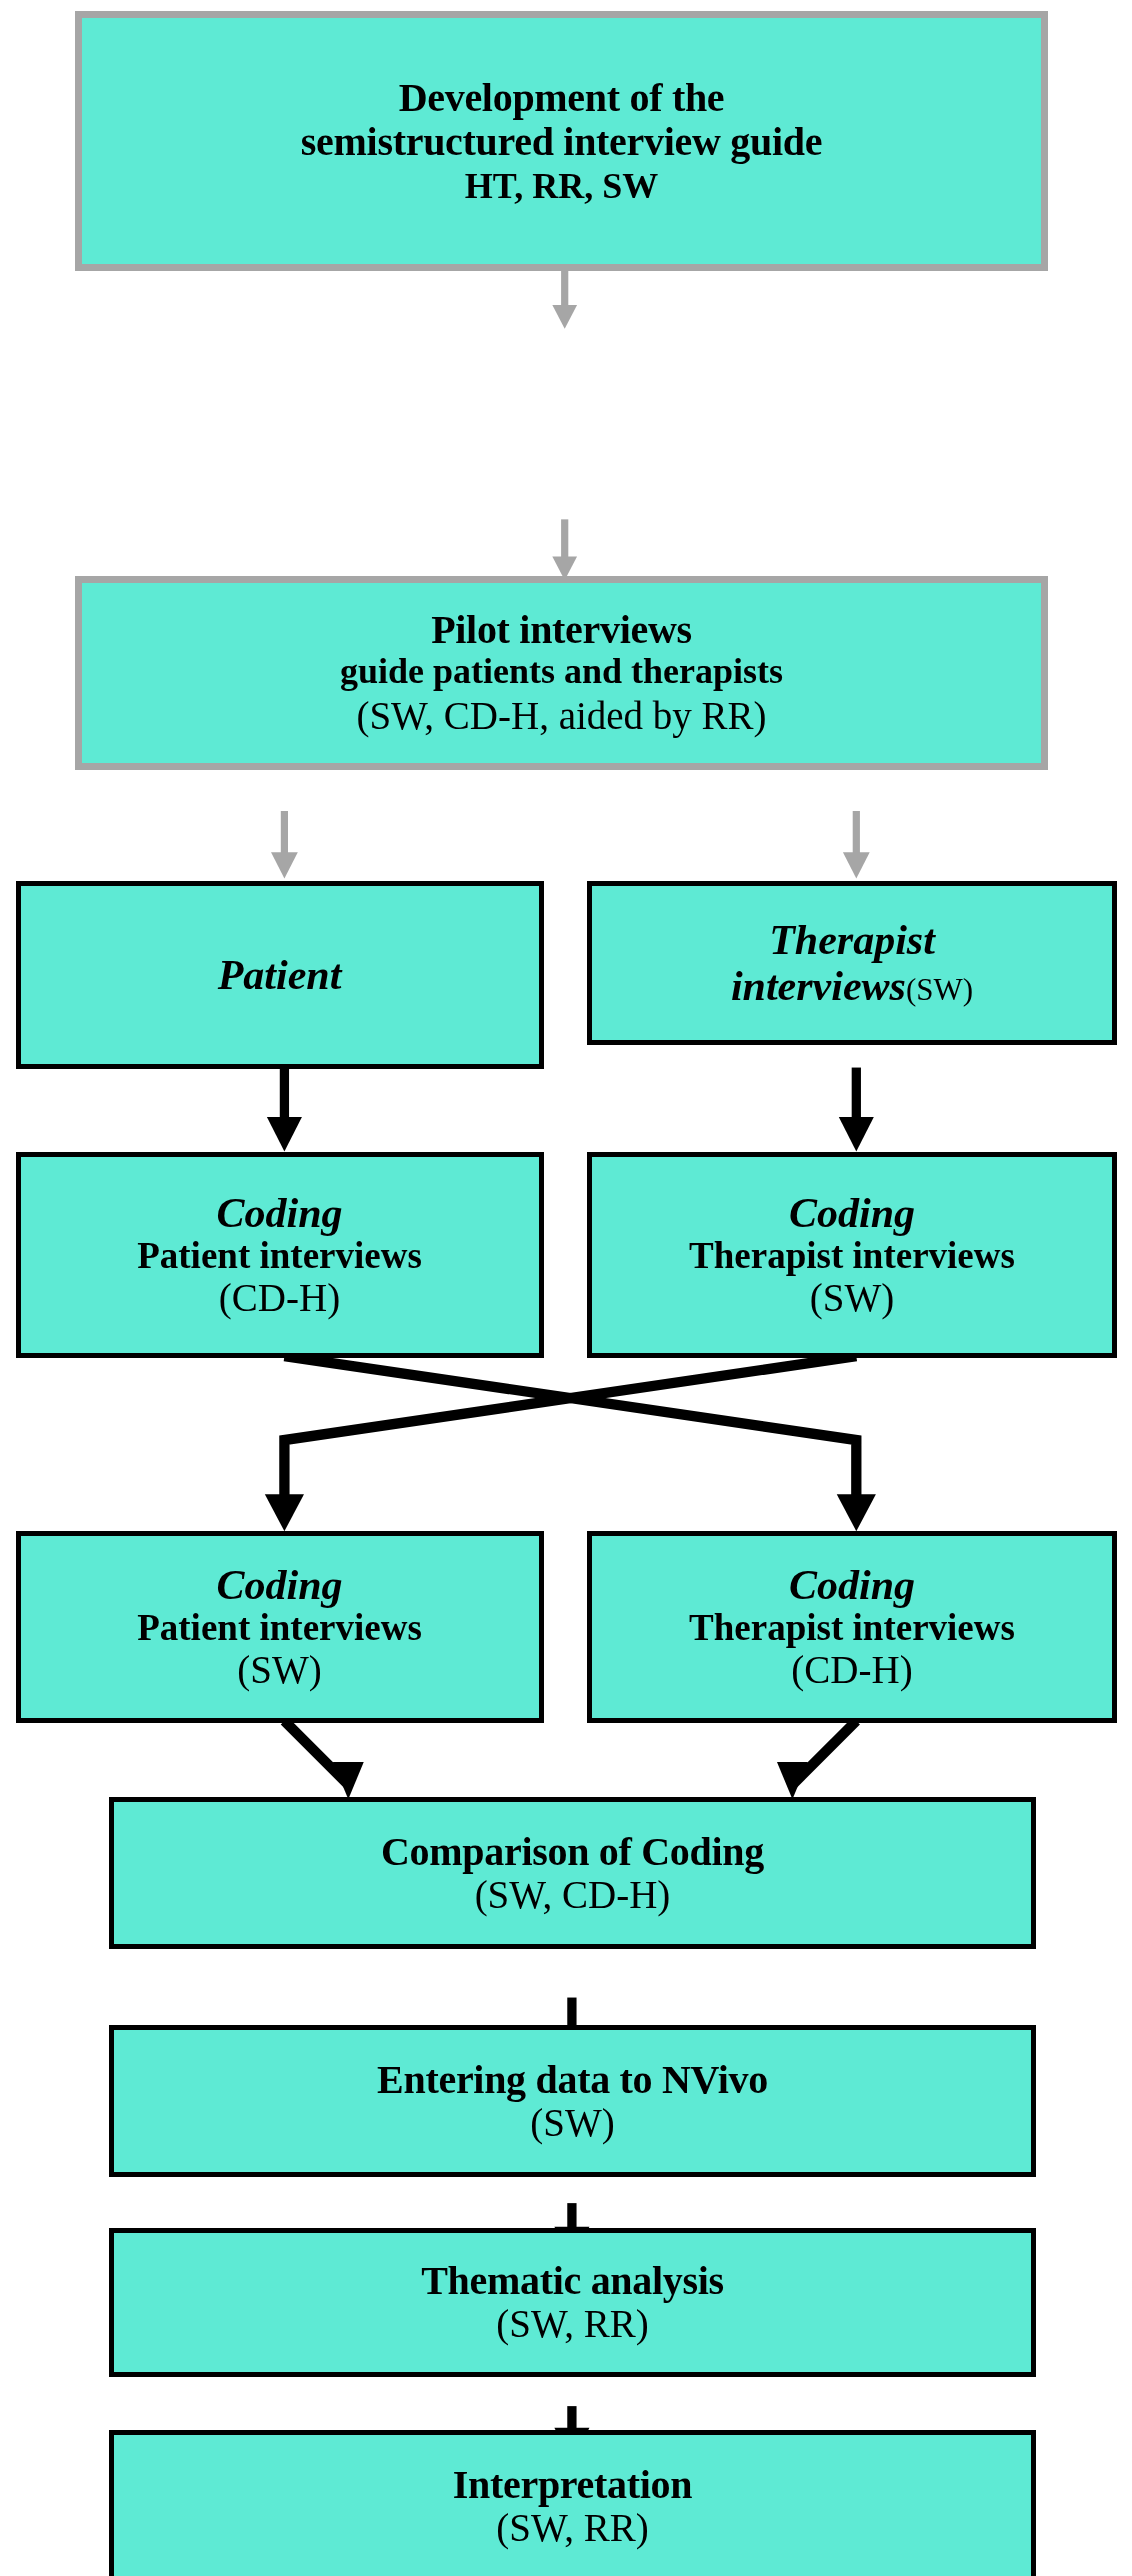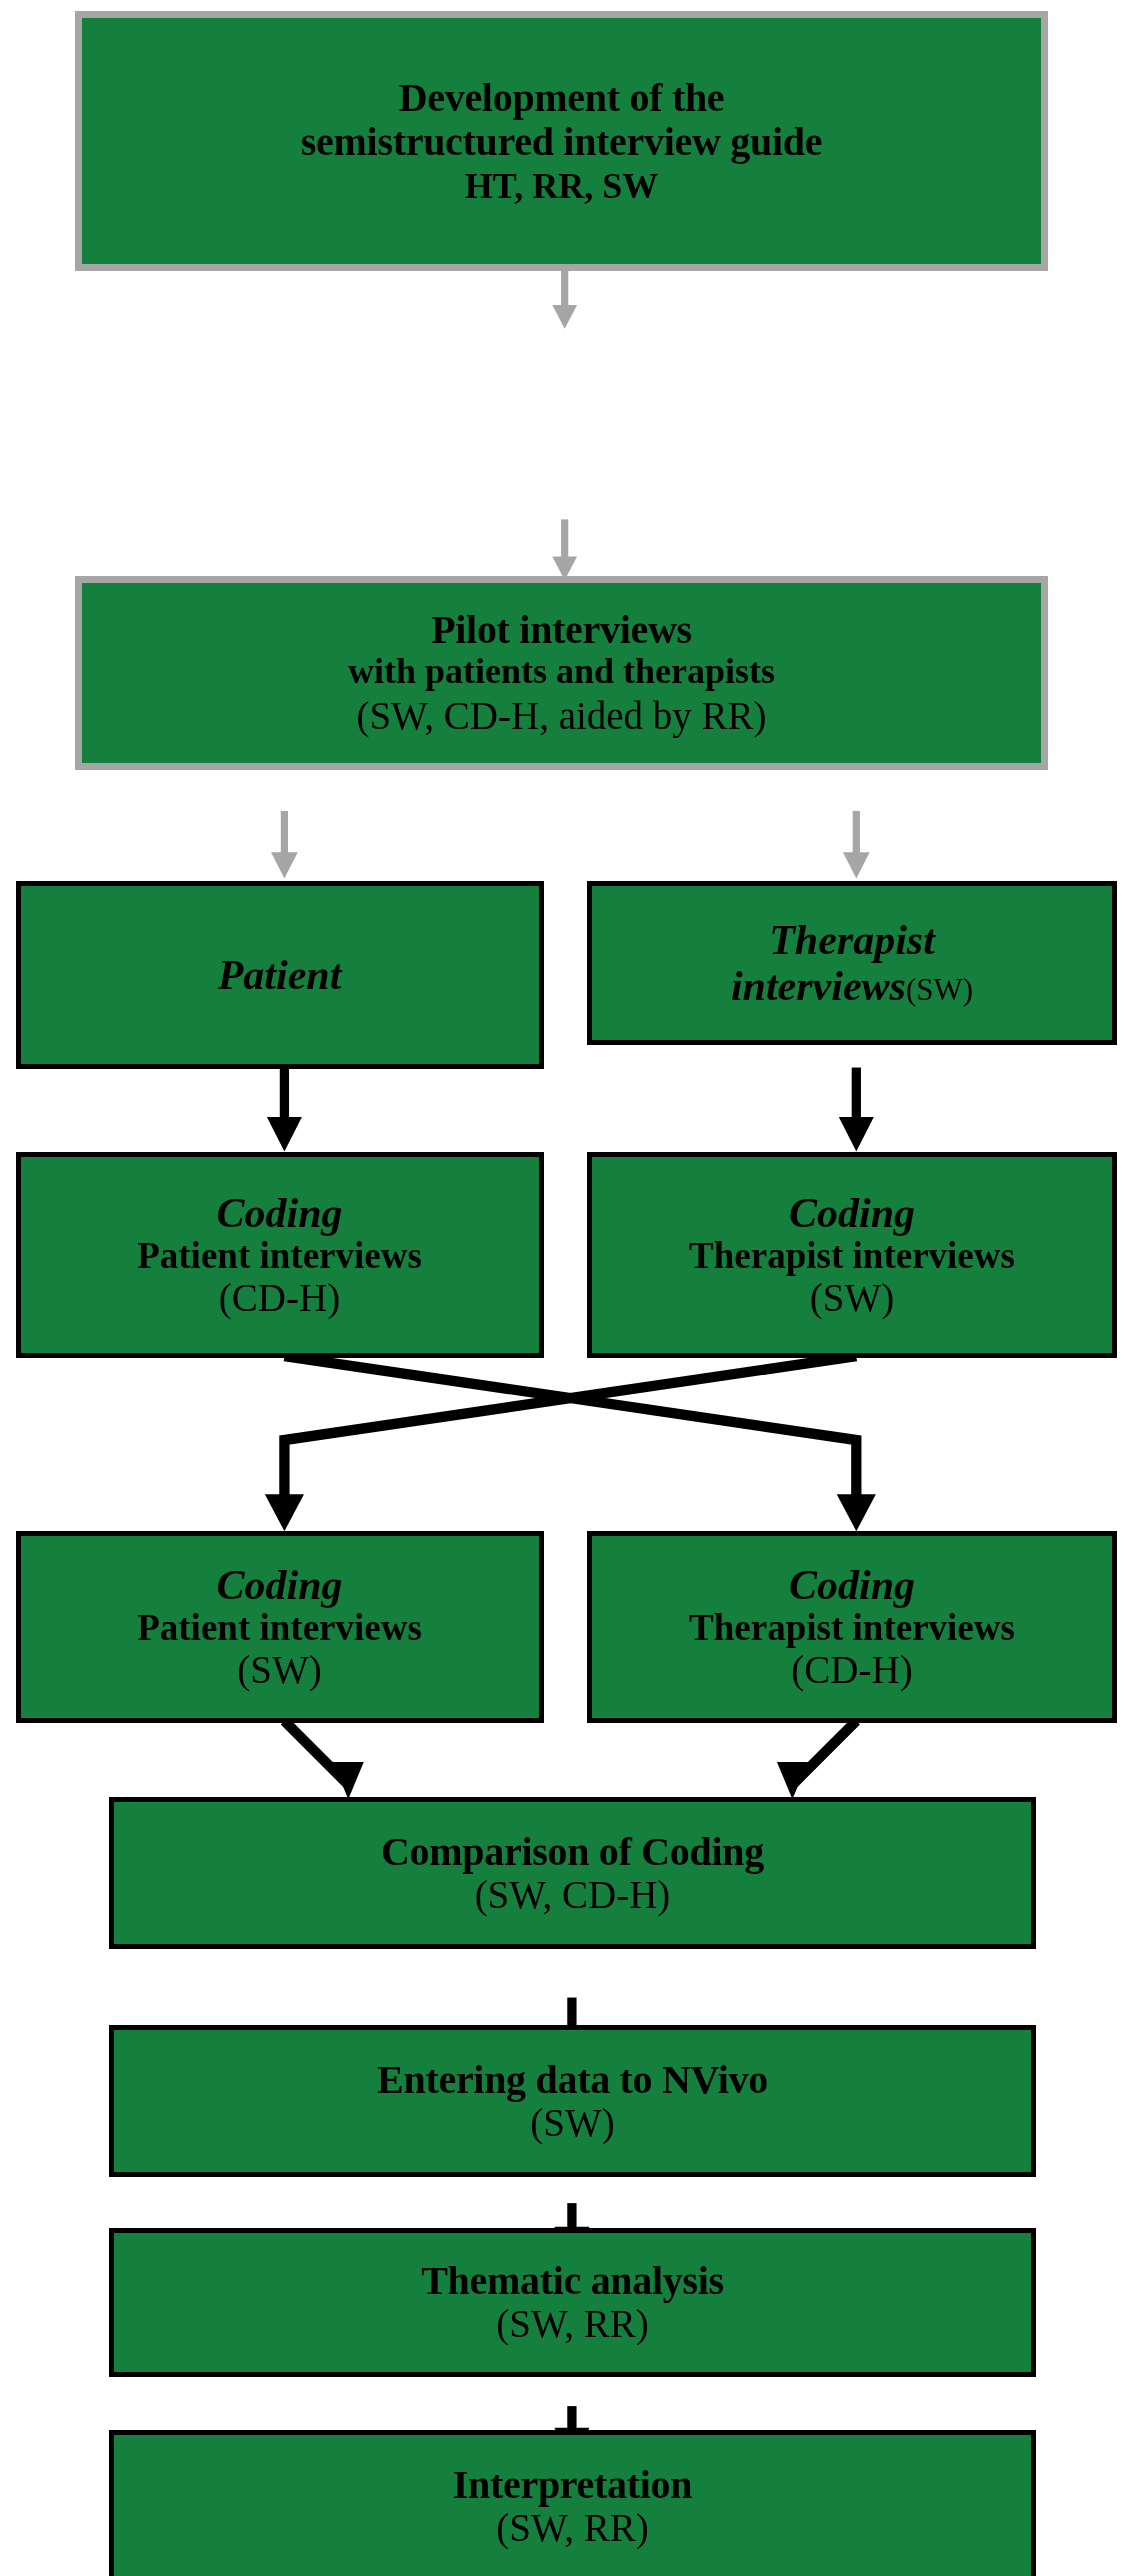--- a/index.html
+++ b/index.html
@@ -21,21 +21,21 @@
     position: absolute;
     left: 0;
     top: 0;
     width: 1133px;
     height: 2656px;
     pointer-events: none;
   }
   .node {
     position: absolute;
     box-sizing: border-box;
-    background: #15803d;
+    background: #5eead4;
     display: flex;
     flex-direction: column;
     align-items: center;
     justify-content: center;
     text-align: center;
     color: #000000;
     line-height: 1.1;
     z-index: 2;
   }
   .node.gray  { border: 7.7px solid #a6a6a6; }
@@ -125,21 +125,21 @@
 
   <div class="node gray" style="left:75px; top:11.3px; width:973px; height:260px; padding:9.3px 20.6px;">
     <span class="ln ln-title">Development of the</span>
     <span class="ln ln-title">semistructured interview guide</span>
     <span class="ln ln-sub ln-pad-top">HT, RR, SW</span>
   </div>
 
 
   <div class="node gray" style="left:75px; top:576px; width:973px; height:194px; padding:7.2px 20.6px;">
     <span class="ln ln-title">Pilot interviews</span>
-    <span class="ln ln-sub">with patients and therapists</span>
+    <span class="ln ln-sub">guide patients and therapists</span>
     <span class="ln ln-paren ln-pad-top">(SW, CD-H, aided by RR)</span>
   </div>
 
   <div class="node black" style="left:15.5px; top:881px; width:528px; height:188px; padding:5.2px 11.3px;">
     <span class="ln ln-title-lg">Patient</span>
   </div>
 
   <div class="node black" style="left:587px; top:881px; width:530px; height:164px; padding:5.2px 11.3px;">
     <span class="ln ln-title-lg">Therapist</span>
     <span class="ln">

